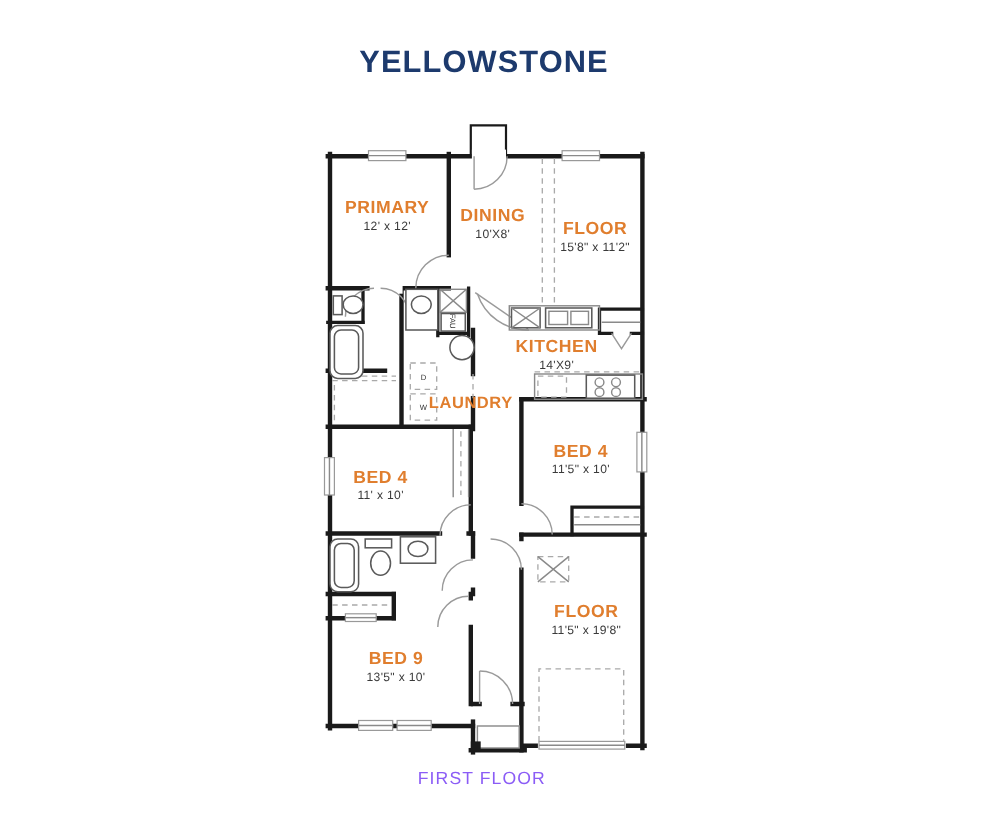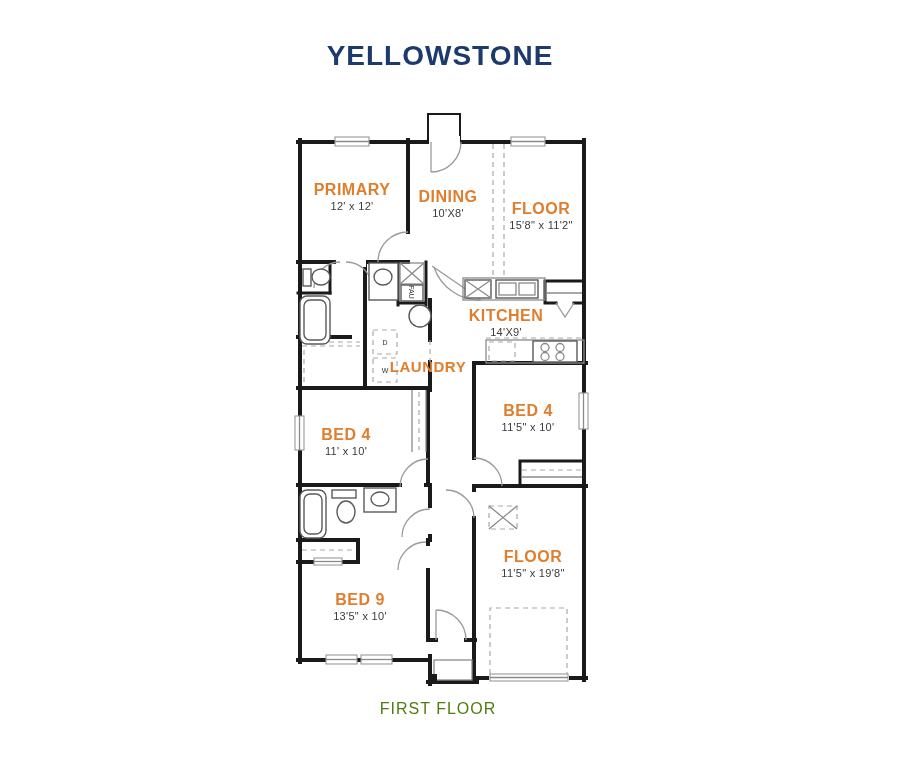--- a/index.html
+++ b/index.html
@@ -1,21 +1,21 @@
 <!DOCTYPE html>
 <html><head>
 <meta charset="utf-8">
 <style>
   html,body{margin:0;padding:0;background:#ffffff;}
   #page{position:relative;width:728px;height:759px;background:#ffffff;overflow:hidden;
         font-family:"Liberation Sans", sans-serif;}
   #title{position:absolute;left:440px;top:40px;transform:translateX(-50%);
          font-size:28px;font-weight:bold;letter-spacing:1px;color:#1d3a6d;white-space:nowrap;}
   #footer{position:absolute;left:438px;top:700px;transform:translateX(-50%);
-          font-size:16px;letter-spacing:1px;color:#4d7c0f;white-space:nowrap;}
+          font-size:16px;letter-spacing:1px;color:#8b5cf6;white-space:nowrap;}
   .room-label{position:absolute;transform:translateX(-50%);text-align:center;}
   .room-name{color:#e07e2e;font-weight:bold;font-size:16px;letter-spacing:0.5px;white-space:nowrap;}
   .room-dim{color:#3a3a3a;font-size:11px;margin-top:1px;letter-spacing:0.3px;white-space:nowrap;}
   .room-label.small .room-name{font-size:15px;}
   svg{position:absolute;left:0;top:0;}
   .w{stroke:#1a1a1a;stroke-width:4;fill:none;stroke-linecap:square;}
   .w3{stroke:#1a1a1a;stroke-width:3;fill:none;stroke-linecap:square;}
   .w2{stroke:#1a1a1a;stroke-width:2;fill:none;stroke-linecap:square;}
   .thin{stroke:#8a8a8a;stroke-width:1.3;fill:none;}
   .fix{stroke:#5a5a5a;stroke-width:1.4;fill:#ffffff;}

